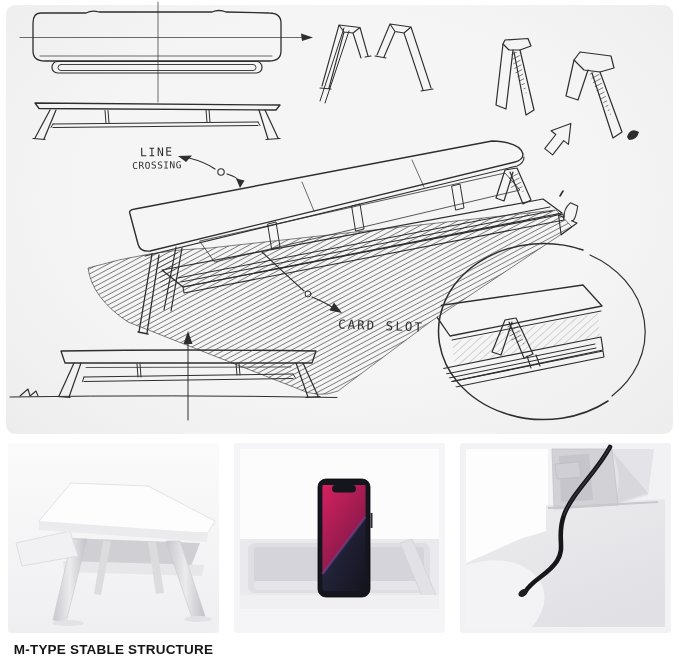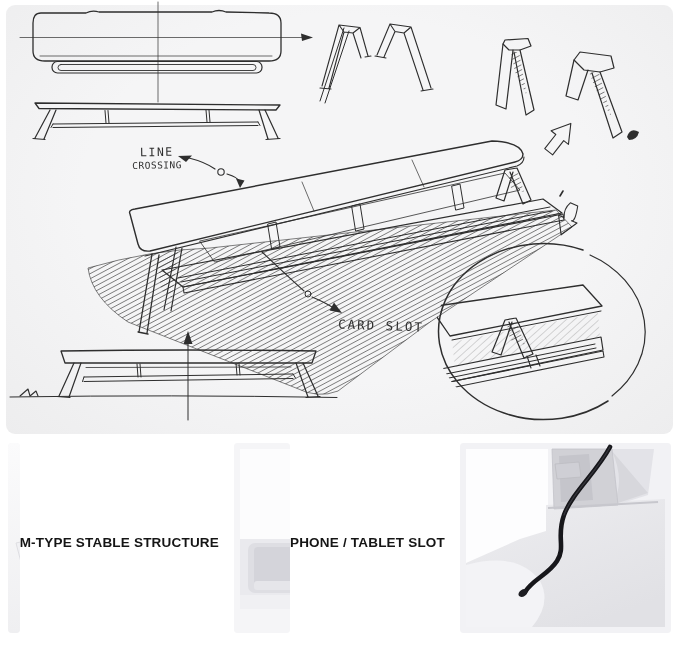--- a/index.html
+++ b/index.html
@@ -11,21 +11,21 @@
   .sketch-card{
     position:absolute;left:6px;top:5px;width:667px;height:429px;
     border-radius:9px;
     background:radial-gradient(ellipse at 50% 45%, #f5f5f6 55%, #ededee 100%);
   }
   .sketch-svg{position:absolute;left:0;top:0;}
   .features-row{
     position:absolute;left:8px;top:443px;width:663px;
     display:flex;gap:15px;
   }
-  .feature{width:211px;display:flex;flex-direction:row;align-items:center;}
+  .feature{width:211px;display:flex;flex-direction:column;align-items:center;}
   .feature-img{
     width:211px;height:190px;border-radius:4px;overflow:hidden;
     background:#f6f6f8;
   }
   .feature-caption{
     margin-top:9px;
     font-size:13.5px;font-weight:bold;color:#151515;
     letter-spacing:.2px;white-space:nowrap;
   }
   .ink{stroke:#2e2e2e;fill:none;stroke-linecap:round;stroke-linejoin:round;}
@@ -236,21 +236,20 @@
         <rect x="84" y="36" width="52" height="118" rx="8" fill="#15151d" stroke="#06060a" stroke-width="0.8"></rect>
         <g>
           <rect x="88.5" y="42" width="43" height="106" rx="3.5" fill="url(#darkGrad)"></rect>
           <polygon points="88.5,42 131.5,42 131.5,74 88.5,131" fill="url(#pinkGrad)"></polygon>
           <line x1="88.5" y1="131" x2="131.5" y2="74" stroke="#6d4a9e" stroke-width="2.5" opacity="0.55"></line>
         </g>
         <rect x="98" y="42" width="24" height="7.5" rx="3.75" fill="#15151d"></rect>
         <rect x="136.5" y="70" width="2" height="15" fill="#2c2c36"></rect>
       </svg>
     </div>
-    <div class="feature-caption">PHONE / TABLET SLOT</div>
   </div>
 
   <div class="feature">
     <div class="feature-img">
       <svg width="211" height="190" viewBox="0 0 211 190">
         <defs>
           <linearGradient id="deskGrad" x1="0" y1="0" x2="0.6" y2="1">
             <stop offset="0" stop-color="#ededf0"></stop>
               <stop offset="1" stop-color="#e1e1e5"></stop>
           </linearGradient>

